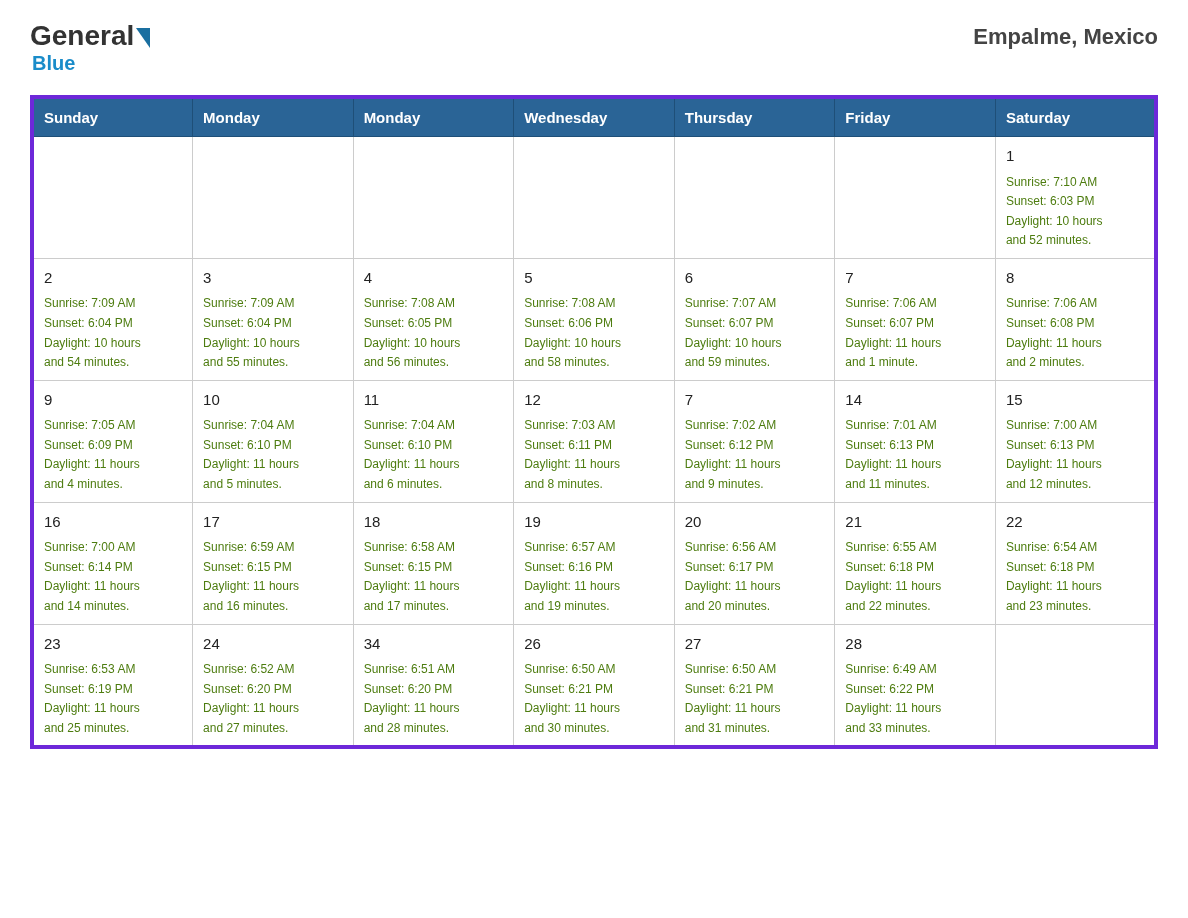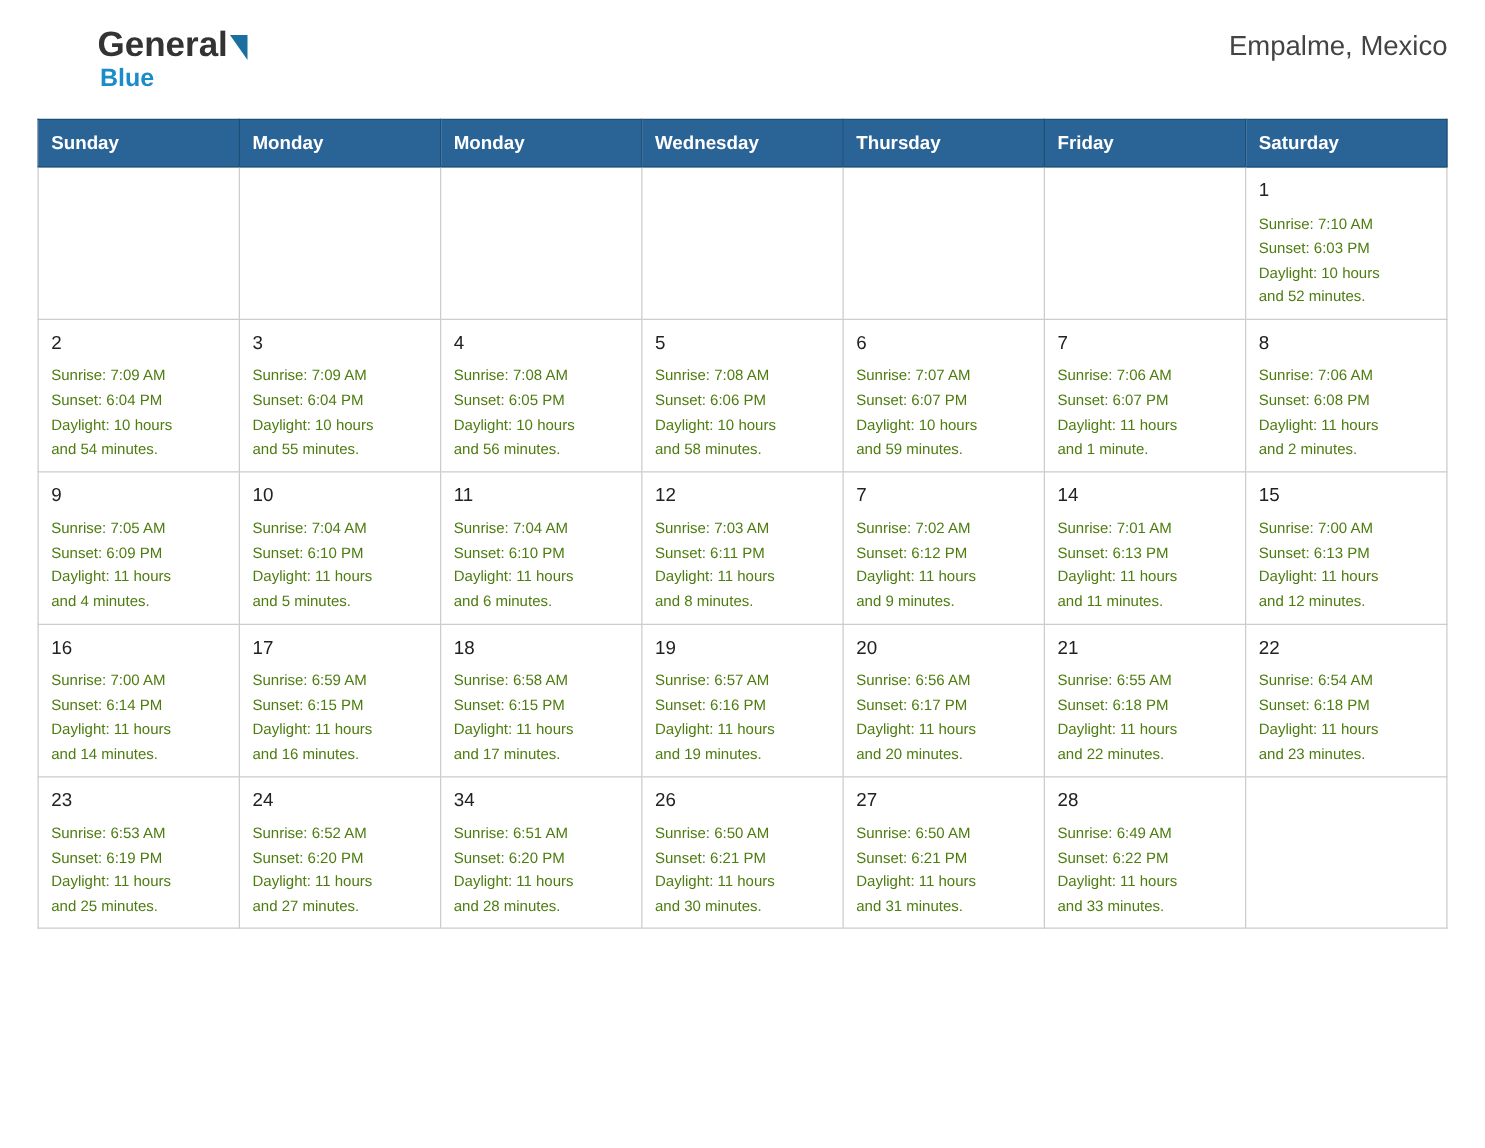--- a/index.html
+++ b/index.html
@@ -14,21 +14,20 @@
     .header {
       display: flex;
       justify-content: space-between;
       align-items: flex-start;
       margin-bottom: 20px;
     }
     .logo {
       display: flex;
       flex-direction: column;
       align-items: flex-start;
-      margin-left: 48px;
     }
     .logo-top {
       display: flex;
       align-items: center;
     }
     .logo-general {
       font-size: 28px;
       font-weight: bold;
       color: #333;
     }
@@ -51,28 +50,28 @@
       text-align: right;
     }
     .title-block h1 {
       font-size: 52px;
       font-weight: bold;
       color: #222;
       line-height: 1.1;
     }
     .title-block h2 {
       font-size: 22px;
-      font-weight: normal;
+      font-weight: bold;
       color: #444;
       margin-top: 4px;
     }
     .calendar {
       width: 100%;
       border-collapse: collapse;
-      border: 1px solid #6d28d9;
+      border: 4px solid #6d28d9;
     }
     .calendar th {
       background-color: #2a6496;
       color: #fff;
       text-align: left;
       padding: 10px 10px;
       font-size: 15px;
       font-weight: bold;
       border: 1px solid #1e4f78;
     }

